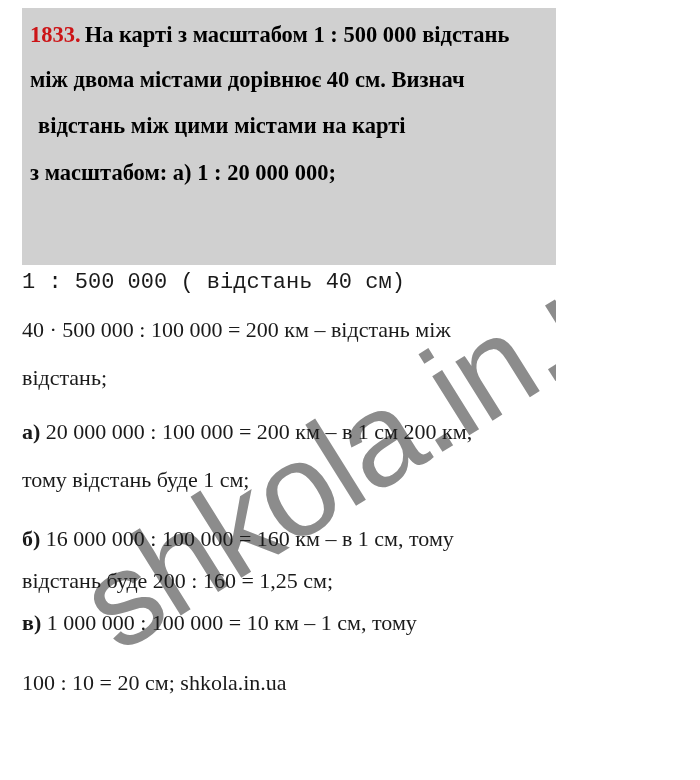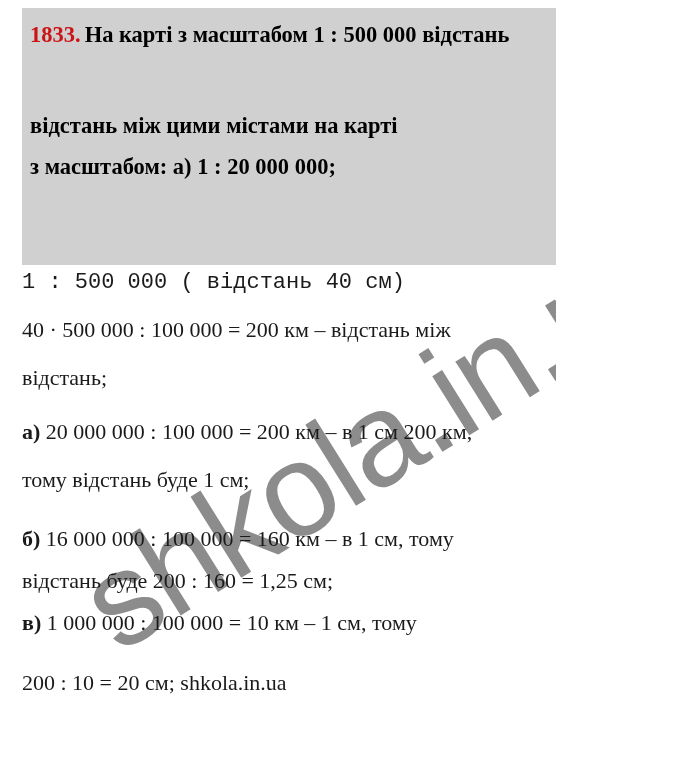--- a/index.html
+++ b/index.html
@@ -75,22 +75,22 @@
     position: absolute;
     left: 8px;
     font-size: 22.5px;
     font-weight: bold;
     color: #000000;
     white-space: nowrap;
     line-height: 1;
   }
   .stmt-line.l0 { top: 16px; }
   .stmt-line.l1 { top: 61px; }
-  .stmt-line.l2 { top: 107px; }
-  .stmt-line.l3 { top: 148px; }
+  .stmt-line.l2 { top: 107px; margin-left: 8px; }
+  .stmt-line.l3 { top: 154px; }
   .stmt-line.l4 { top: 200px; }
 
   #problem-number {
     color: #cc1417;
     font-weight: bold;
     margin-right: 4px;
   }
 
   
   #solution-body {
@@ -124,33 +124,34 @@
 </style>
 </head>
 <body>
 
 <div id="page">
 
   <div id="statement-panel"></div>
 
   <div id="statement-body">
     <div class="stmt-line l0"><span id="problem-number">1833.</span><span>На карті з масштабом 1 : 500 000 відстань</span></div>
+    <div class="stmt-line l1">між двома містами дорівнює 40 см. Визнач</div>
     <div class="stmt-line l2">відстань між цими містами на карті</div>
     <div class="stmt-line l3">з масштабом: а) 1 : 20 000 000;</div>
   </div>
 
   <div id="watermark-layer">
     <div id="watermark-text">shkola.in.ua</div>
   </div>
 
   <div id="solution-body">
     <div class="sol-line s0"><span class="marker"></span><span>1 : 500 000 ( відстань 40 см)</span></div>
     <div class="sol-line s1"><span class="marker"></span><span>40 · 500 000 : 100 000 = 200 км – відстань між</span></div>
     <div class="sol-line s2"><span class="marker"></span><span>відстань;</span></div>
     <div class="sol-line s3"><span class="marker">а)</span><span> 20 000 000 : 100 000 = 200 км – в 1 см 200 км,</span></div>
     <div class="sol-line s4"><span class="marker"></span><span>тому відстань буде 1 см;</span></div>
     <div class="sol-line s5"><span class="marker">б)</span><span> 16 000 000 : 100 000 = 160 км – в 1 см, тому</span></div>
     <div class="sol-line s6"><span class="marker"></span><span>відстань буде 200 : 160 = 1,25 см;</span></div>
     <div class="sol-line s7"><span class="marker">в)</span><span> 1 000 000  : 100 000 = 10 км – 1 см, тому</span></div>
-    <div class="sol-line s8"><span class="marker"></span><span>200 : 10 = 20 см; shkola.in.ua</span></div>
+    <div class="sol-line s8"><span class="marker"></span><span>100 : 10 = 20 см; shkola.in.ua</span></div>
   </div>
 
 </div>
 
 </body></html>

